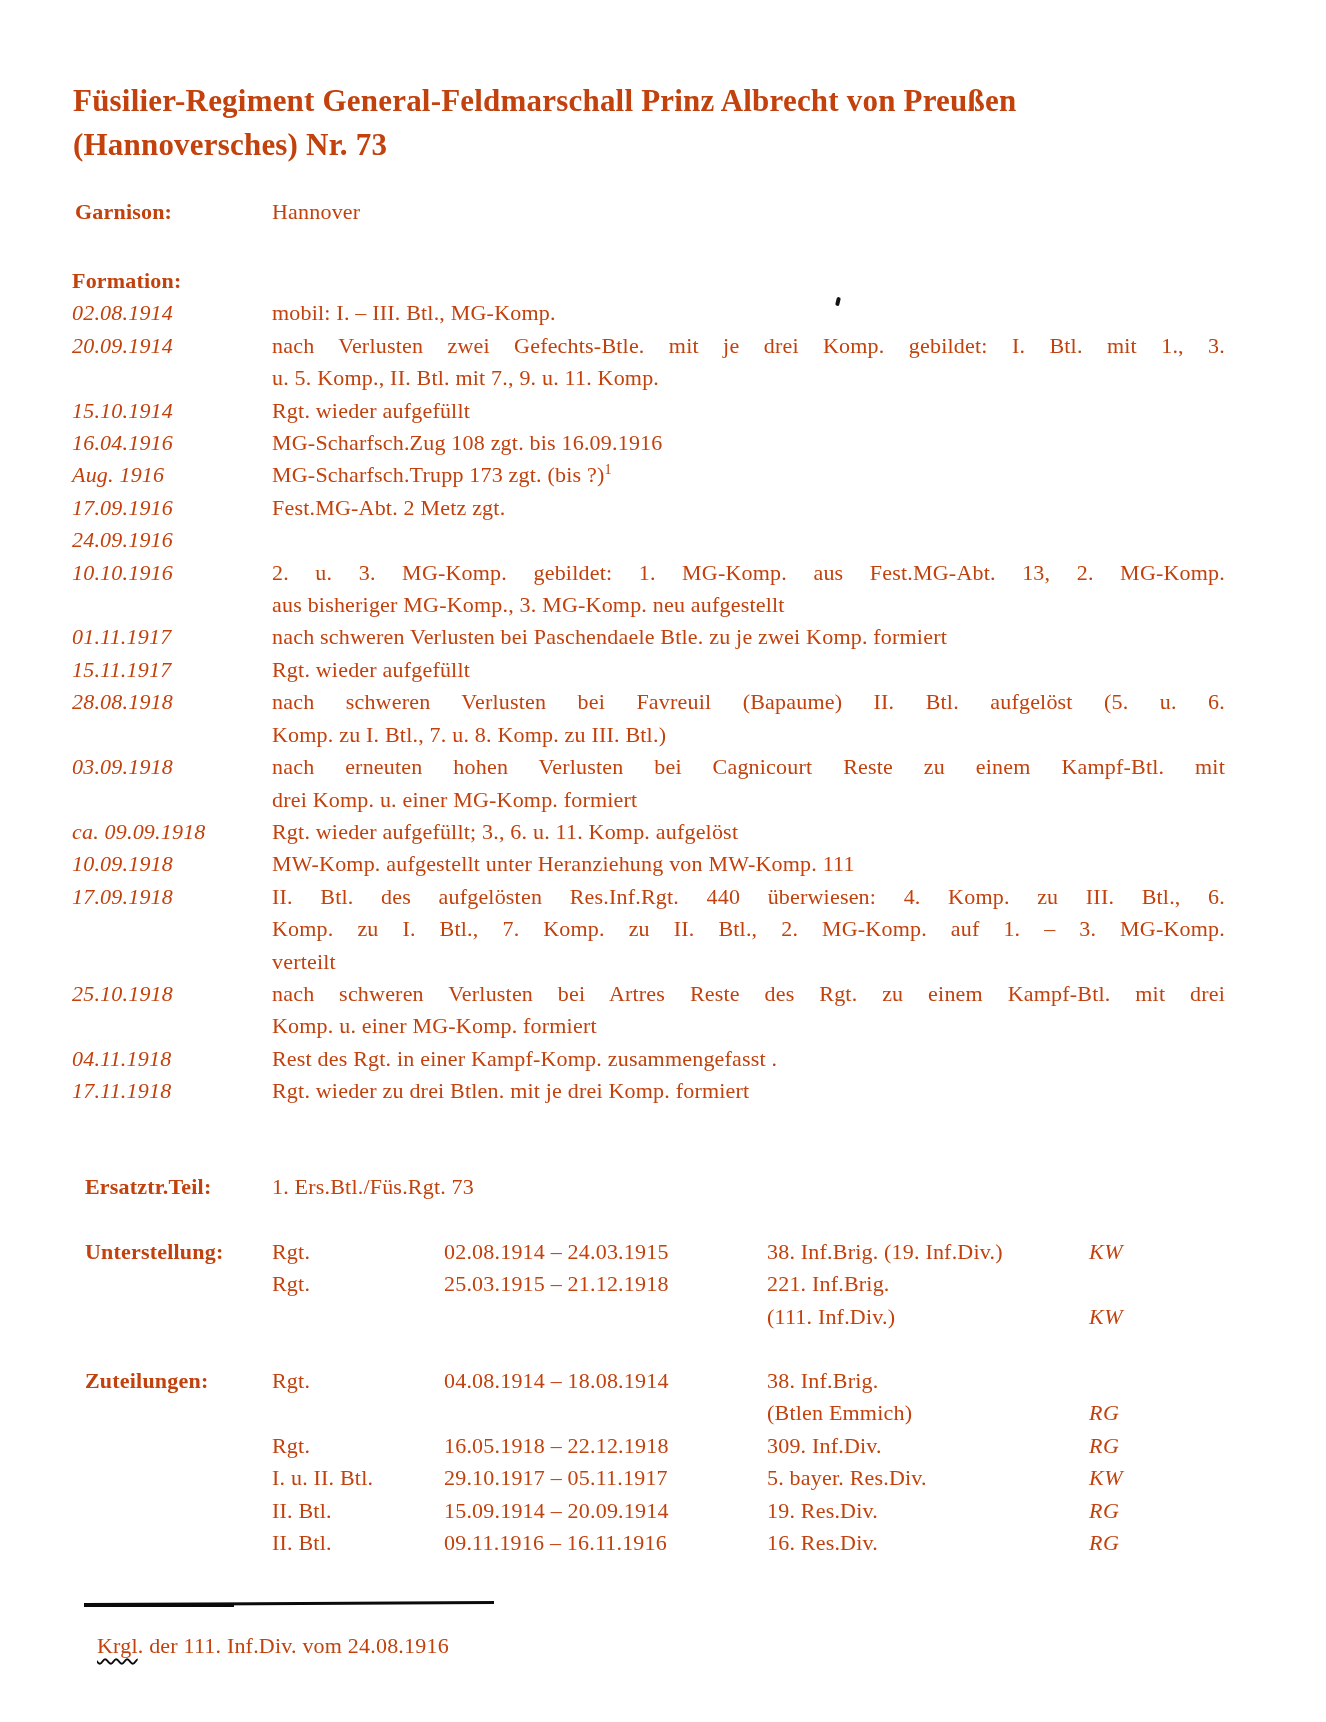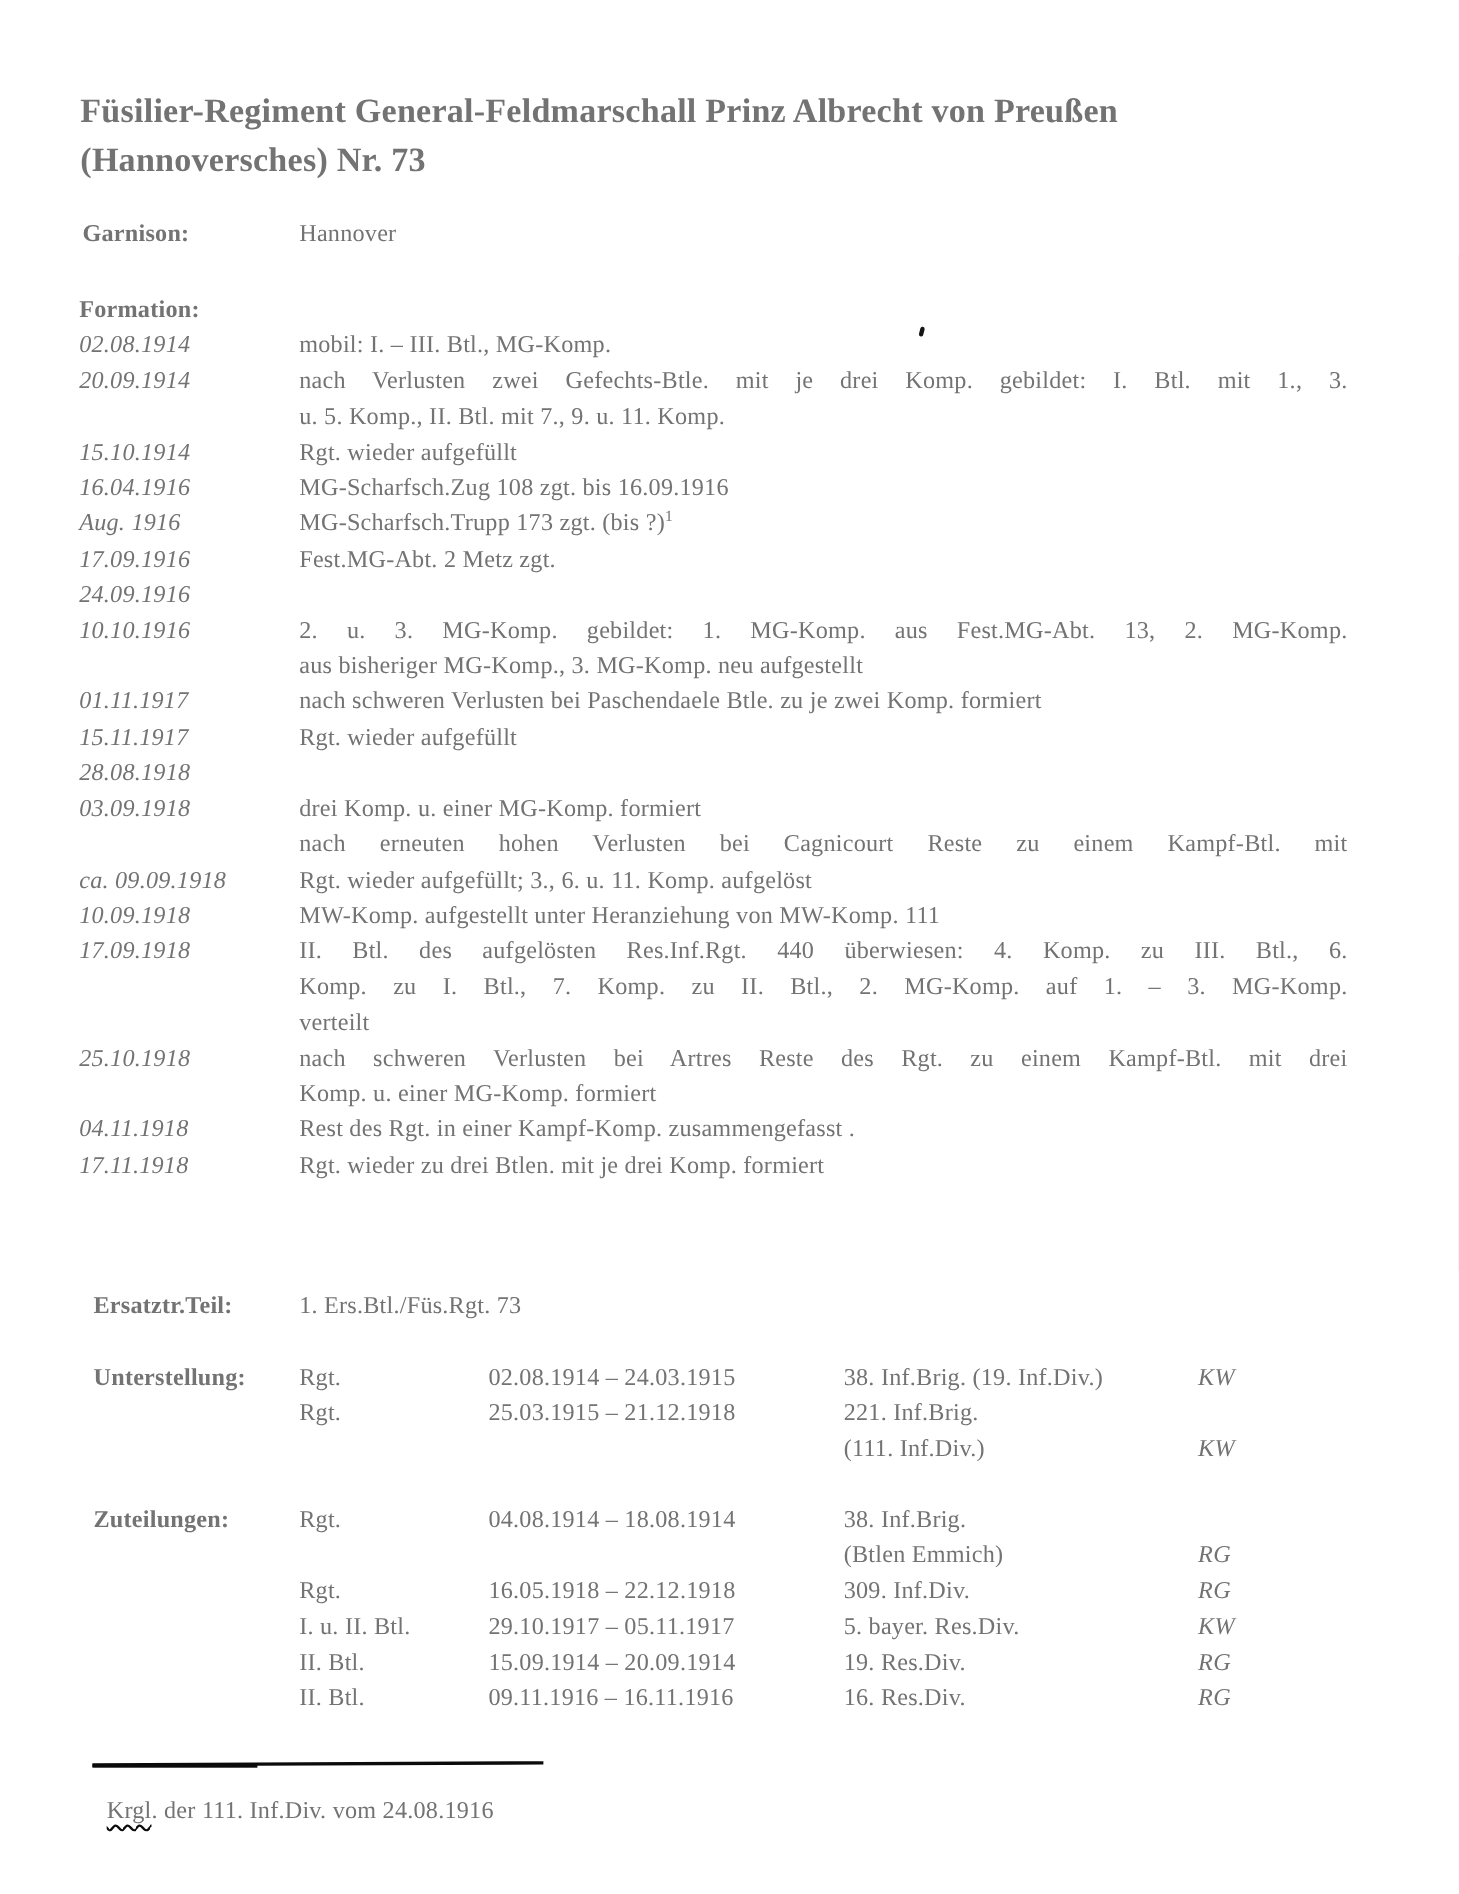--- a/index.html
+++ b/index.html
@@ -1,21 +1,21 @@
 <!DOCTYPE html>
 <html><head>
 <meta charset="utf-8">
 <style>
   html,body{margin:0;padding:0;background:#e8e8e8;}
   .page{
     position:relative;
     width:1326px;height:1722px;
     background:#ffffff;
     font-family:"Liberation Serif","DejaVu Serif",serif;
-    color:#737373;
+    color:#c2410c;
     overflow:hidden;
     margin:0 auto;
   }
   .title{
     position:absolute;left:73px;top:79px;width:1180px;
     font-size:31px;font-weight:bold;line-height:44px;letter-spacing:0.2px;
   }
   .body-text{font-size:22px;line-height:32.4px;letter-spacing:0.2px;}
   .kv{position:absolute;display:flex;}
   .kv .k{font-weight:bold;flex:none;}
@@ -132,26 +132,30 @@
           </div>
         </div>
         <div class="f-entry">
           <div class="f-date">15.11.1917</div>
           <div class="f-text">
             <div class="f-line">Rgt. wieder aufgefüllt</div>
           </div>
         </div>
         <div class="f-entry">
           <div class="f-date">28.08.1918</div>
+          <div class="f-text">
+            <div class="f-line jfull">nach schweren Verlusten bei Favreuil (Bapaume) II. Btl. aufgelöst (5. u. 6.</div>
+            <div class="f-line">Komp. zu I. Btl., 7. u. 8. Komp. zu III. Btl.)</div>
+          </div>
         </div>
         <div class="f-entry">
           <div class="f-date">03.09.1918</div>
           <div class="f-text">
+            <div class="f-line jfull">nach erneuten hohen Verlusten bei Cagnicourt Reste zu einem Kampf-Btl. mit</div>
             <div class="f-line">drei Komp. u. einer MG-Komp. formiert</div>
-            <div class="f-line jfull">nach erneuten hohen Verlusten bei Cagnicourt Reste zu einem Kampf-Btl. mit</div>
           </div>
         </div>
         <div class="f-entry">
           <div class="f-date">ca. 09.09.1918</div>
           <div class="f-text">
             <div class="f-line">Rgt. wieder aufgefüllt; 3., 6. u. 11. Komp. aufgelöst</div>
           </div>
         </div>
         <div class="f-entry">
           <div class="f-date">10.09.1918</div>

